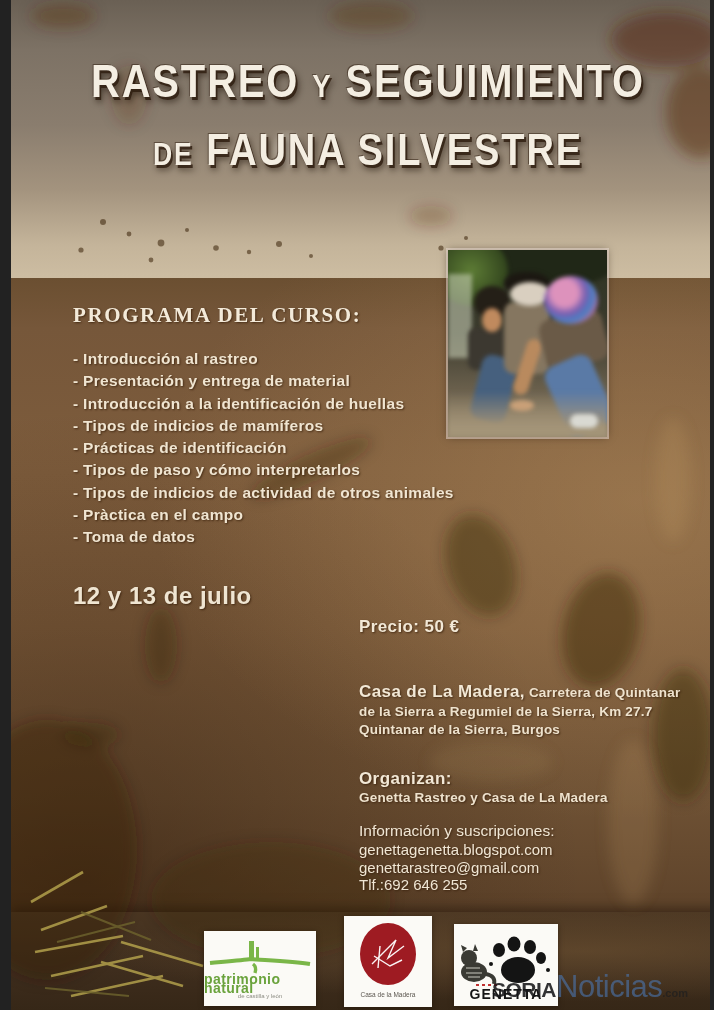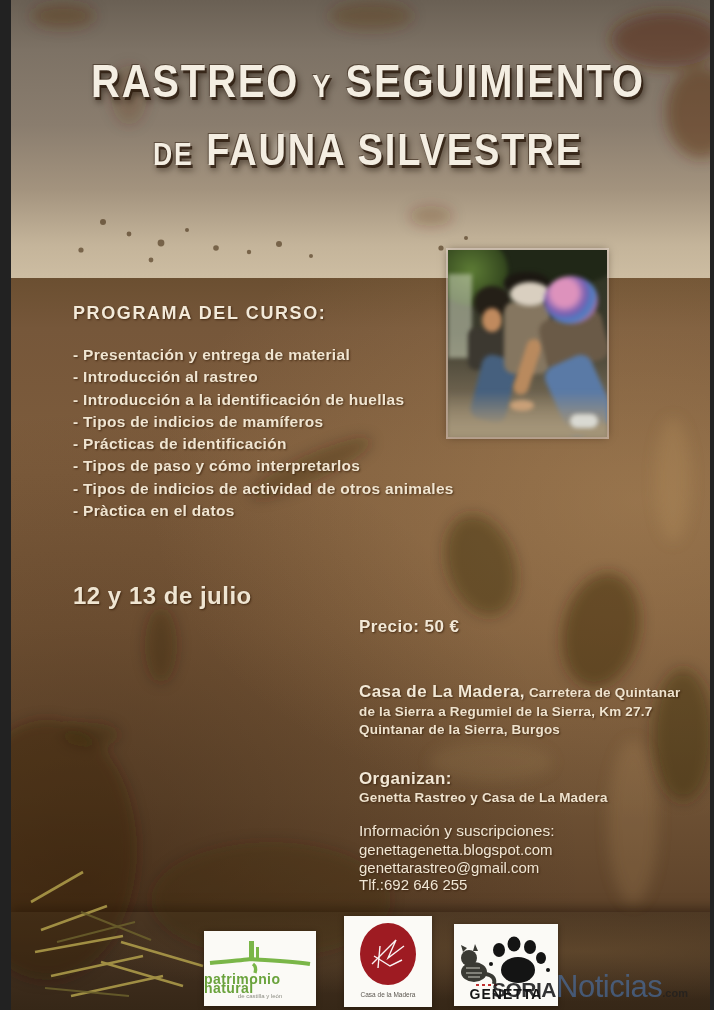--- a/index.html
+++ b/index.html
@@ -52,21 +52,21 @@
   .ph-shldr{left:94px;top:64px;width:64px;height:52px;border-radius:12px;background:#6a5a47;transform:rotate(-14deg);}
   .ph-jeans-r{left:106px;top:108px;width:50px;height:74px;border-radius:12px;background:#5a7aa6;transform:rotate(-24deg);}
   .ph-shoe{left:122px;top:164px;width:28px;height:14px;border-radius:7px;background:#d9d9d2;}
   .ph-hand{left:62px;top:150px;width:24px;height:11px;border-radius:50%;background:#c9a078;}
   .ph-ground{left:0;bottom:0;width:100%;height:46px;
     background:linear-gradient(0deg,#a39478 20%,rgba(150,135,108,0));}
 
   
   .shadowed{text-shadow:1px 1px 2px rgba(50,26,6,.7);}
   .program{position:absolute;left:62px;top:303px;width:430px;}
-  .program-heading{font-size:18px;font-weight:700;letter-spacing:1.6px;color:#f3ead9;margin-bottom:20px;}
+  .program-heading{font-size:21px;font-weight:700;letter-spacing:1.6px;color:#f3ead9;margin-bottom:20px;font-family:Liberation Serif, serif;}
   .program-item{font-size:15.5px;font-weight:700;letter-spacing:.3px;line-height:22.3px;color:#f0e5d1;}
   .dates{position:absolute;left:62px;top:582px;font-size:24px;font-weight:700;letter-spacing:.5px;color:#efe5d2;}
   .rc{position:absolute;left:348px;width:360px;}
   .rc-h{font-size:17px;font-weight:700;letter-spacing:.4px;color:#f2e8d6;}
   .rc-s{font-size:13.5px;font-weight:700;line-height:17px;letter-spacing:.2px;color:#eee2cd;}
   .preline{white-space:pre-line;}
   .blk-price{top:617px;}
   .blk-venue{top:682px;}
   .blk-org{top:769px;}
   .blk-contact{top:822px;}
@@ -183,28 +183,29 @@
     <div class="ph-scarf"></div>
     <div class="ph-jeans-r"></div>
     <div class="ph-ground"></div>
     <div class="ph-shoe"></div>
     <div class="ph-hand"></div>
   </div>
 
   <div class="program shadowed">
     <div class="program-heading">PROGRAMA DEL CURSO:</div>
     <div>
+        <div class="program-item">- Introducción al rastreo</div>
         <div class="program-item">- Presentación y entrega de material</div>
-        <div class="program-item">- Introducción al rastreo</div>
         <div class="program-item">- Introducción a la identificación de huellas</div>
         <div class="program-item">- Tipos de indicios de mamíferos</div>
         <div class="program-item">- Prácticas de identificación</div>
         <div class="program-item">- Tipos de paso y cómo interpretarlos</div>
         <div class="program-item">- Tipos de indicios de actividad de otros animales</div>
-        <div class="program-item">- Pràctica en el datos</div>
+        <div class="program-item">- Pràctica en el campo</div>
+        <div class="program-item">- Toma de datos</div>
       </div>
   </div>
 
   <div class="dates shadowed">12 y 13 de julio</div>
 
   <div class="rc blk-price shadowed">
     <div class="rc-h">Precio: 50 €</div>
   </div>
 
   <div class="rc blk-venue shadowed">

